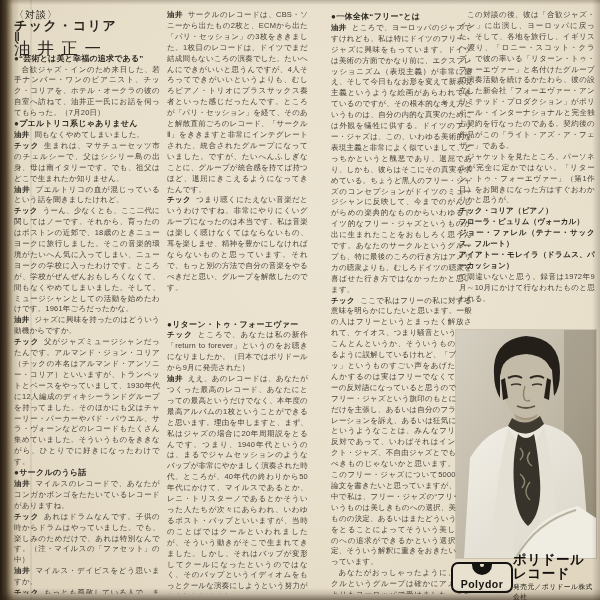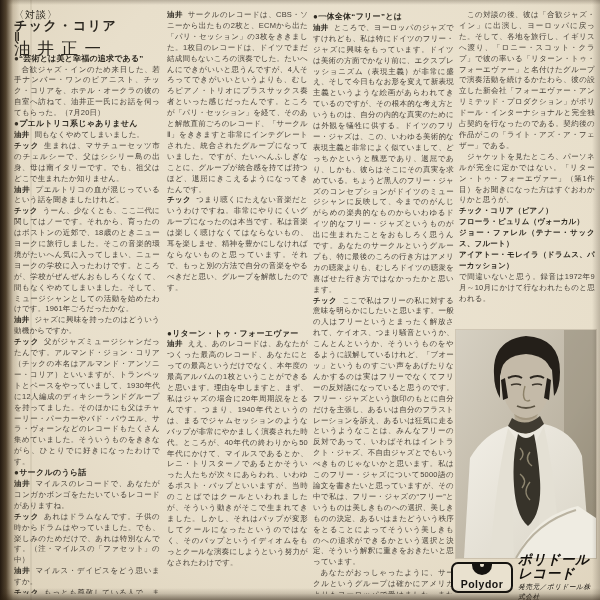--- a/index.html
+++ b/index.html
@@ -12,21 +12,21 @@
     background:linear-gradient(0deg,rgba(40,28,14,.55) 0%,rgba(40,28,14,.15) 55%,rgba(40,28,14,0) 100%);}
   .edge-top{position:absolute;left:0;top:0;right:0;height:5px;
     background:linear-gradient(180deg,rgba(40,28,14,.25),rgba(40,28,14,0));}
   .edge-right{position:absolute;right:0;top:0;bottom:0;width:8px;
     background:linear-gradient(270deg,rgba(40,28,14,.22),rgba(40,28,14,0));}
   .fold{position:absolute;left:30px;top:0;bottom:0;width:2px;background:rgba(60,45,25,.08);}
   .col{position:absolute;top:10px;height:584px;overflow:hidden;text-align:justify;
     font-size:7.5px;line-height:10.9px;letter-spacing:.2px;}
   #c1{left:14px;width:146px}
   #c2{left:167px;width:141px}
-  #c3{left:313px;width:141px}
+  #c3{left:331px;width:141px}
   #c4{left:459px;width:136px;height:312px}
   .col p{margin:0;}
   .d{margin:0;}
   .spk{color:#2e2a22;margin-right:5px;font-family:Liberation Serif, serif;}
   .h{font-weight:bold;font-size:8px;color:#2e2a22;margin:9px 0 5px;letter-spacing:.3px;}
   .ind{text-indent:1em;}
   .tag{font-size:10px;color:#2e2a22;margin:2px 0 5px;letter-spacing:1px;}
   .name{font-size:13px;font-weight:bold;color:#2b2720;letter-spacing:1.5px;margin:0;}
   .sep{font-size:12px;font-weight:bold;color:#2b2720;margin:2px 0 2px 46px;}
   .name2{font-size:16.5px;font-weight:normal;color:#2b2720;letter-spacing:7px;margin:2px 0 0;}
@@ -36,21 +36,21 @@
   #photo{position:absolute;left:456px;top:330px;width:140px;height:228px;
     box-shadow:0 0 0 1px rgba(60,50,35,.15);}
   #logoblock{position:absolute;left:451px;top:560px;width:146px;height:34px;display:flex;align-items:center;}
   .logobox{position:relative;width:58px;height:27px;border:2.5px solid #151310;border-radius:7px;
     overflow:hidden;background:#e9e1cf;flex:none;}
   .disc{position:absolute;left:50%;top:-9px;transform:translateX(-50%);width:20px;height:20px;
     border-radius:50%;background:#151310;}
   .disc:after{content:"";position:absolute;left:8px;top:8px;width:4px;height:4px;border-radius:50%;background:#e9e1cf;}
   .logoword{position:absolute;left:0;right:0;bottom:1px;text-align:center;
     font-weight:bold;font-size:10.5px;color:#151310;letter-spacing:.5px;}
-  .logotext{margin-left:5px;font-style:italic;}
+  .logotext{}
   .label-big{font-weight:bold;font-size:13.5px;color:#14110d;letter-spacing:.5px;line-height:14px;}
   .label-small{font-size:6.8px;color:#14110d;margin-top:1px;letter-spacing:.4px;}
 </style>
 </head>
 <body>
 
 <div id="page">
   <div class="fold"></div>
 
   <div class="col" id="c1">
@@ -74,21 +74,22 @@
     <p class="d"><b class="spk">チック</b><span>あれはドラムなんです。子供の時からドラムはやっていました。でも、楽しみのためだけで、あれは特別なんです。（注・マイルスの「ファセット」の中）</span></p>
     <p class="d"><b class="spk">油井</b><span>マイルス・デイビスをどう思いますか。</span></p>
     <p class="d"><b class="spk">チック</b><span>もっとも尊敬している人で、まず第一にビューティフルであり、音楽にパワフルな人だと思います。私はハービー・ハンコックが抜けたあと彼のバンドに入り、2年半いました。</span></p>
 
   </div>
 
   <div class="col" id="c2">
     <p class="d"><b class="spk">油井</b><span>サークルのレコードは、CBS・ソニーから出たもの2枚と、ECMから出た「パリ・セッション」の3枚をききました。1枚目のレコードは、ドイツでまだ結成間もないころの演奏でした。たいへんにできがいいと思うんですが、4人そろってできがいいというよりも、むしろピアノ・トリオにプラスサックス奏者といった感じだったんです。ところが「パリ・セッション」を経て、そのあと解散直前ごろのレコード、「サークルⅡ」をききますと非常にインテグレートされた、統合されたグループになっていました。ですが、たいへんふしぎなことに、グループが統合感を持てば持つほど、退屈にきこえるようになってきたんです。</span></p>
     <p class="d"><b class="spk">チック</b><span>つまり聴くにたえない音楽だというわけですね。非常にやりにくいグループになったのは本当です。私は音楽は楽しく聴けなくてはならないもの、耳を楽しませ、精神を豊かにしなければならないものと思っています。それで、もっと別の方法で自分の音楽をやるべきだと思い、グループを解散したのです。</span></p>
 
-    <p class="h" style="margin-top:35px">●リターン・トゥ・フォーエヴァー</p>
+    <p class="h" style="margin-top:26px">●リターン・トゥ・フォーエヴァー</p>
+    <p class="d"><b class="spk">チック</b><span>ところで、あなたは私の新作「return to forever」というのをお聴きになりましたか。（日本ではポリドールから9月に発売された）</span></p>
     <p class="d"><b class="spk">油井</b><span>ええ、あのレコードは、あなたがつくった最高のレコード、あなたにとっての最高というだけでなく、本年度の最高アルバムの1枚ということができると思います。理由を申しますと、まず、私はジャズの場合に20年周期説をとるんです。つまり、1940年代というのは、まるでジャムセッションのようなバップが非常にやかましく演奏された時代。ところが、40年代の終わりから50年代にかけて、マイルスであるとか、レニ・トリスターノであるとかそういった人たちが次々にあらわれ、いわゆるポスト・バップといいますが、当時のことばではクールといわれましたが、そういう動きがそこで生まれてきました。しかし、それはバップが変形してクールになったというのではなく、そのバップというイディオムをもっとクールな演奏にしようという努力がなされたわけです。</span></p>
 
   </div>
 
   <div class="col" id="c3">
     <p class="h" style="margin-top:2px">●一体全体“フリー”とは</p>
     <p class="d"><b class="spk">油井</b><span>ところで、ヨーロッパのジャズですけれども、私は特にドイツのフリー・ジャズに興味をもっています。ドイツは美術の方面でかなり前に、エクスプレッショニズム（表現主義）が非常に盛え、そして今日もなお形を変えて新表現主義というような絵画があらわれてきているのですが、その根本的な考え方というものは、自分の内的な真実のためには外観を犠牲に供する。ドイツのフリー・ジャズは、この、いわゆる美術的な表現主義と非常によく似ていまして、どっちかというと醜悪であり、退屈であり、しかも、彼らはそこにその真実を求めている。ちょうど黒人のフリー・ジャズのコンセプションがドイツのミュージシャンに反映して、今までのがんじがらめの楽典的なものからいわゆるドイツ的なフリー・ジャズというものが出に生まれたことをおもしろく思うんです。あなたのサークルというグループも、特に最後のころの行き方はアメリカの聴衆よりも、むしろドイツの聴衆を喜ばせた行き方ではなかったかと思います。</span></p>
     <p class="d"><b class="spk">チック</b><span>ここで私はフリーの私に対する意味を明らかにしたいと思います。一般の人はフリーというとまったく解放されて、ケイオス、つまり騒音というか、こんとんというか、そういうものをやるように誤解しているけれど、「ブオーッ」というものすごい声をあげたりなんかするのは実はフリーでなくてフリーの反対語になっていると思うのです。フリー・ジャズという旗印のもとに自分だけを主張し、あるいは自分のフラストレーションを訴え、あるいは狂気に走るというようなことは、みんなフリーの反対であって、いわばそれはイントラクト・ジャズ、不自由ジャズとでもいうべきものじゃないかと思います。私はこのフリー・ジャズについて5000語の論文を書きたいと思っていますが、その中で私は、フリー・ジャズの“フリー”というものは美しきものへの選択、美しきものの決定、あるいはまたどういう秩序をとることによってそういう美しきものへの追求ができるかという選択と決定、そういう解釈に重きをおきたいと思っています。</span></p>
     <p class="d ind"><span>あなたがおっしゃったように、サークルというグループは確かにアメリカよりもヨーロッパで受けました。またヨーロッパの人がアメリカの黒人のフリー・ジャズに刺激されて、すべての音楽的伝統を捨て去ってまったく自由なことをやろうとしている、そういう衝動もよくわかりますし、それはそれでいいと思うんです。しかし、彼らだってそういうものばかりに美の追求があると思っているわけではなく、レンブラントの古い絵を見てやはり美しいという感覚は持っているわけなんで、そこが問題なんですね。やっぱり芸術の本質というものは、幸福と美の追求であると思います。それで私の新しいアルバム「return to forever」は、私がハピネスとビューティーを追求する原点に立ち帰った、そういう意味で“forever”というのは永遠の美の追求、それに立ち戻ったということを意味しているわけなんで、ここでは何ら難解なことをやっておりませんし、皆さんを退屈させません。</span></p>
 

